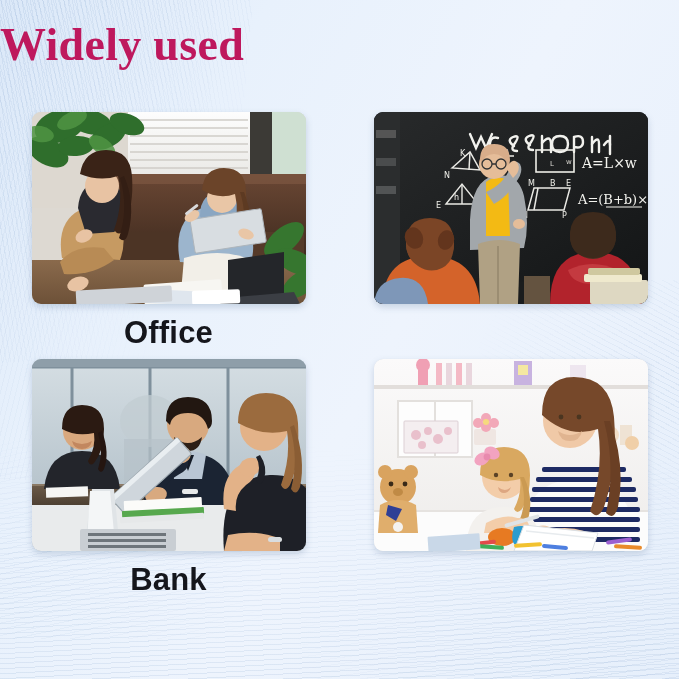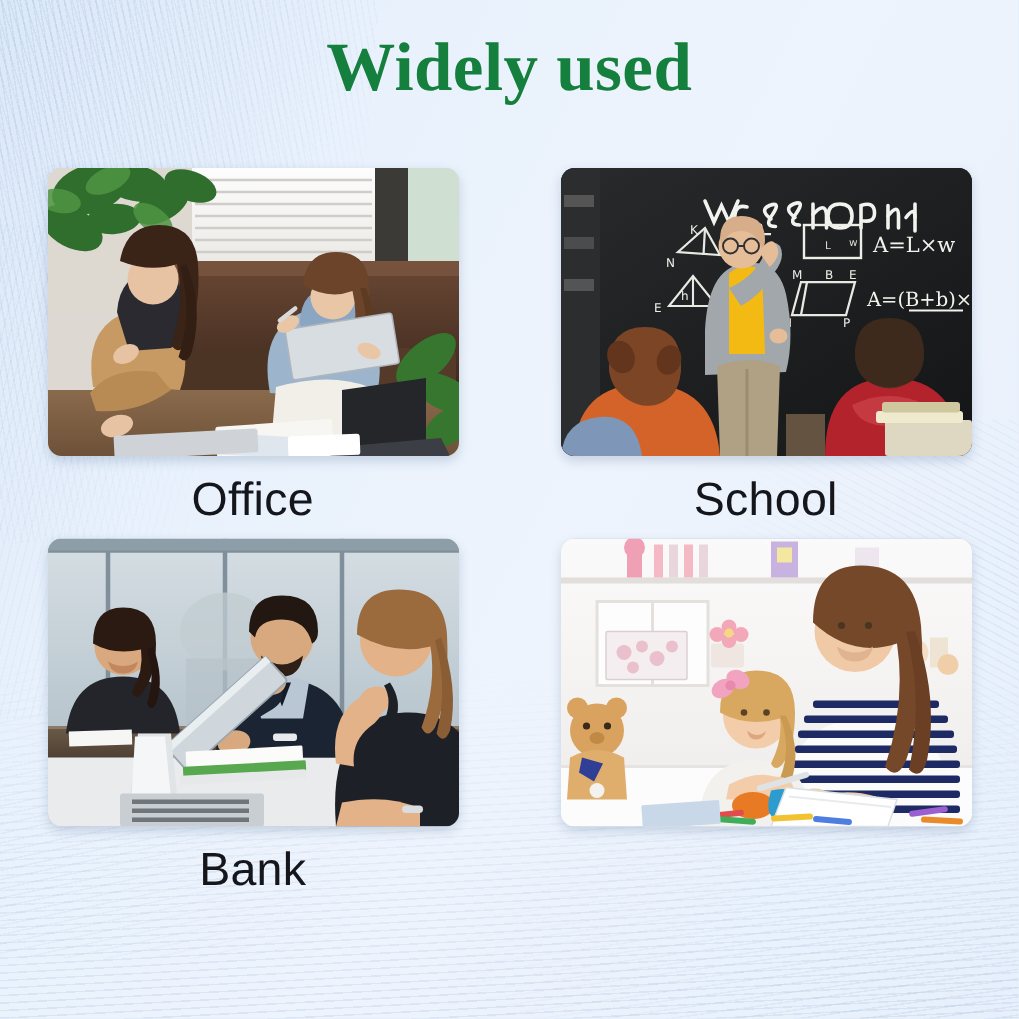--- a/index.html
+++ b/index.html
@@ -93,26 +93,26 @@
         rgba(255,255,255,0) 6px);
     -webkit-mask-image:radial-gradient(ellipse at 10% 70%,rgba(0,0,0,.8),rgba(0,0,0,0) 78%);
             mask-image:radial-gradient(ellipse at 10% 70%,rgba(0,0,0,.8),rgba(0,0,0,0) 78%);
   }
 
   
   #content{position:absolute;inset:0;}
 
   #page-title{
     position:absolute;left:0;right:0;top:22px;
-    text-align:center;
+    text-align:left;
     font-family:"Liberation Serif", serif;
     font-weight:700;
     font-size:46px;
     letter-spacing:.3px;
-    color:#15803d;
+    color:#be185d;
     line-height:1;
   }
 
   .grid{
     position:absolute;left:0;top:112px;width:679px;
   }
   .row{display:flex;justify-content:center;gap:68px;}
   .row + .row{margin-top:8px;}
 
   .cell{width:274px;display:flex;flex-direction:column;align-items:center;}
@@ -124,21 +124,21 @@
     background:#ccd6e2;
   }
   .photo svg{display:block;width:100%;height:100%;}
 
   .caption{
     margin-top:10px;
     font-size:31px;
     color:#15161c;
     letter-spacing:.2px;
     line-height:1.2;
-    font-weight:400;
+    font-weight:700;
   }
 </style>
 </head>
 <body>
 
 <div id="bg-root">
   <div class="bg-base"></div>
   <div class="bg-sheen"></div>
   <div class="wave-tl"></div>
   <div class="wave-tl2"></div>
@@ -373,21 +373,20 @@
 
             <g>
               <rect x="216" y="168" width="58" height="24" rx="2" fill="#ded8c2"></rect>
               <rect x="210" y="162" width="58" height="8" rx="2" fill="#efe9cd"></rect>
               <rect x="214" y="156" width="52" height="7" rx="2" fill="#cfc89f"></rect>
             </g>
 
             <path d="M150 164 h26 v28 h-26 z" fill="#6d5a45" opacity=".9"></path>
           </svg>
         </div>
-        <div class="caption">School</div>
       </div>
 
     </div>
 
     <div class="row">
 
       <div class="cell">
         <div class="photo">
           <svg viewBox="0 0 274 192" preserveAspectRatio="xMidYMid slice" aria-hidden="true">
             <defs>

